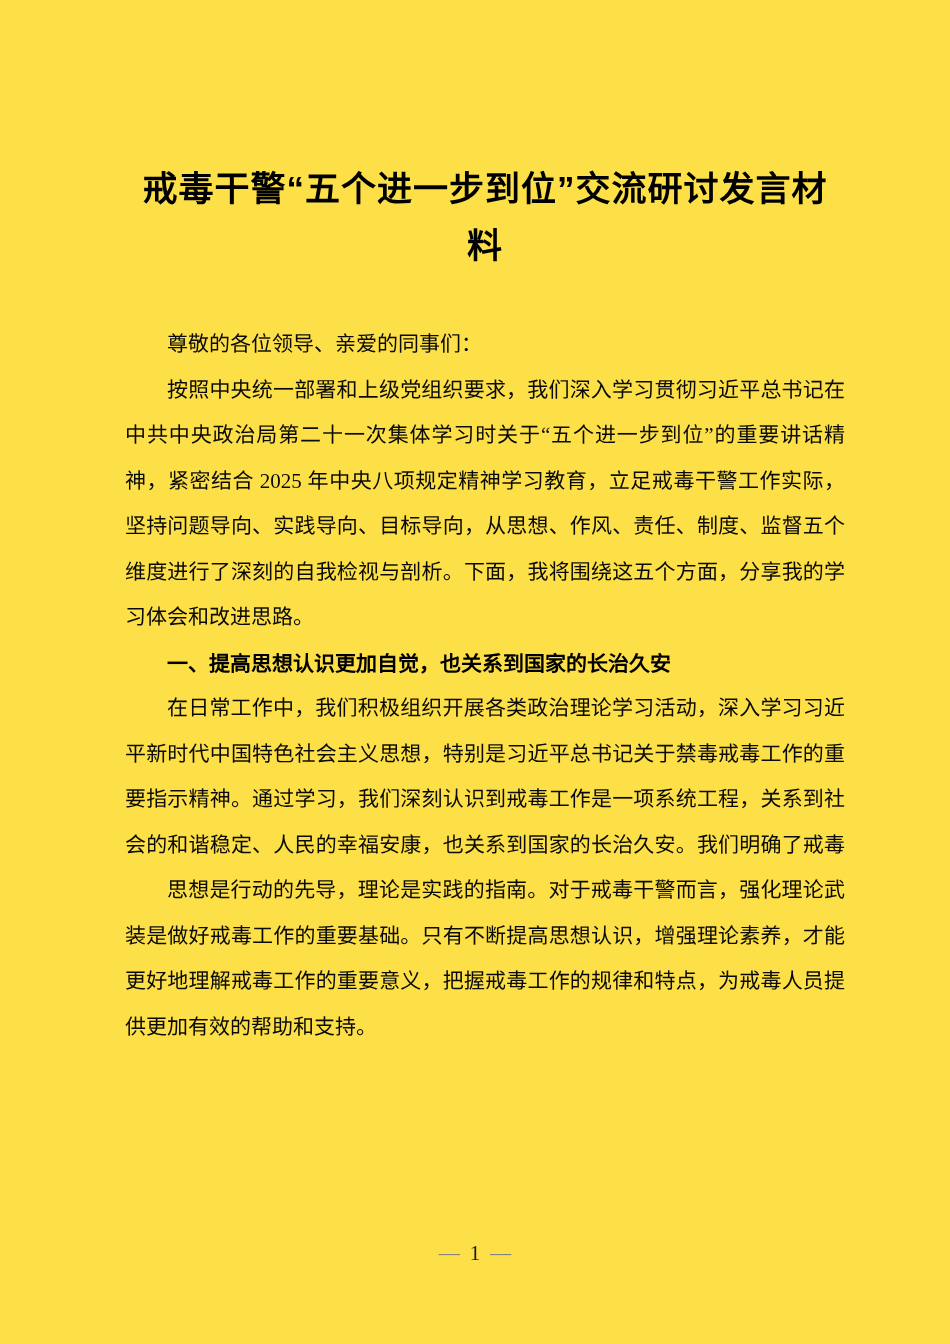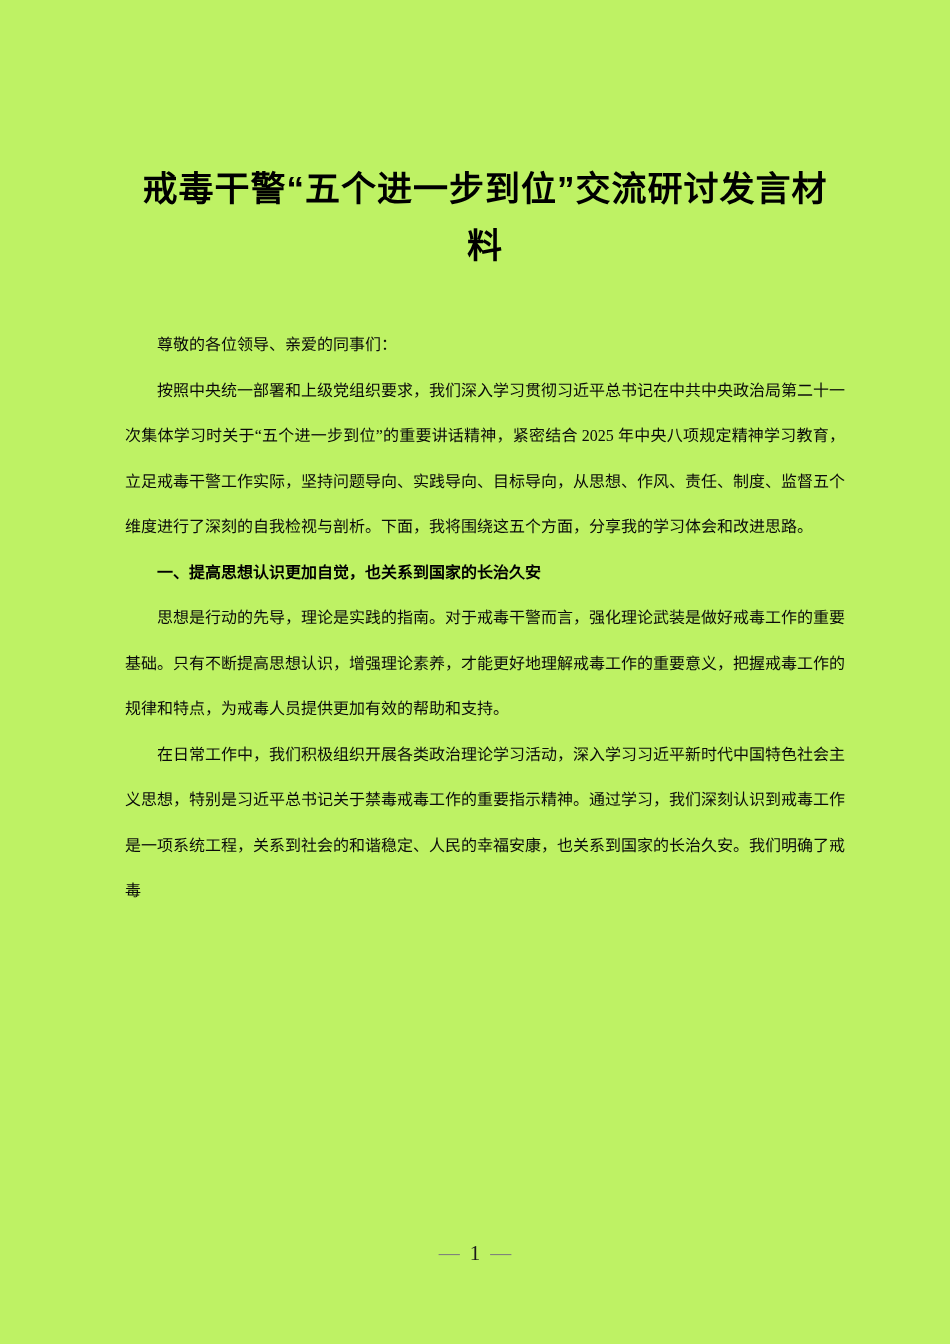--- a/index.html
+++ b/index.html
@@ -5,21 +5,21 @@
   html, body {
     margin: 0;
     padding: 0;
     background: #ffffff;
   }
   .page {
     position: relative;
     width: 950px;
     height: 1344px;
     margin: 0 auto;
-    background: #bef264;
+    background: #fde047;
     overflow: hidden;
     color: #000000;
     font-family: "Liberation Serif", "DejaVu Serif", serif;
   }
   .doc-title {
     margin: 160px 105px 0 125px;
     text-align: center;
     font-family: "Liberation Sans", "DejaVu Sans", sans-serif;
     font-weight: 700;
     font-size: 35px;
@@ -27,21 +27,21 @@
     letter-spacing: 1px;
     color: #000000;
   }
   .title-line {
     display: block;
     white-space: nowrap;
   }
   .doc-body {
     margin: 48px 105px 0 125px;
     width: 720px;
-    font-size: 16px;
+    font-size: 21px;
     line-height: 45.5px;
     text-align: justify;
     text-justify: inter-ideograph;
     color: #0a0a0a;
   }
   .para {
     margin: 0;
     padding: 0;
     text-indent: 2em;
   }
@@ -78,21 +78,21 @@
 
   <h1 class="doc-title">
     <span class="title-line">戒毒干警“五个进一步到位”交流研讨发言材</span>
     <span class="title-line">料</span>
   </h1>
 
   <div class="doc-body">
     <p class="para">尊敬的各位领导、亲爱的同事们：</p>
     <p class="para">按照中央统一部署和上级党组织要求，我们深入学习贯彻习近平总书记在中共中央政治局第二十一次集体学习时关于“五个进一步到位”的重要讲话精神，紧密结合 2025 年中央八项规定精神学习教育，立足戒毒干警工作实际，坚持问题导向、实践导向、目标导向，从思想、作风、责任、制度、监督五个维度进行了深刻的自我检视与剖析。下面，我将围绕这五个方面，分享我的学习体会和改进思路。</p>
     <p class="para heading">一、提高思想认识更加自觉，也关系到国家的长治久安</p>
+    <p class="para truncated">在日常工作中，我们积极组织开展各类政治理论学习活动，深入学习习近平新时代中国特色社会主义思想，特别是习近平总书记关于禁毒戒毒工作的重要指示精神。通过学习，我们深刻认识到戒毒工作是一项系统工程，关系到社会的和谐稳定、人民的幸福安康，也关系到国家的长治久安。我们明确了戒毒</p>
     <p class="para">思想是行动的先导，理论是实践的指南。对于戒毒干警而言，强化理论武装是做好戒毒工作的重要基础。只有不断提高思想认识，增强理论素养，才能更好地理解戒毒工作的重要意义，把握戒毒工作的规律和特点，为戒毒人员提供更加有效的帮助和支持。</p>
-    <p class="para truncated">在日常工作中，我们积极组织开展各类政治理论学习活动，深入学习习近平新时代中国特色社会主义思想，特别是习近平总书记关于禁毒戒毒工作的重要指示精神。通过学习，我们深刻认识到戒毒工作是一项系统工程，关系到社会的和谐稳定、人民的幸福安康，也关系到国家的长治久安。我们明确了戒毒</p>
   </div>
 
   <div class="page-footer">
     <span class="dash">—</span><span class="num">1</span><span class="dash">—</span>
   </div>
 
 </div>
 
 </body></html>

